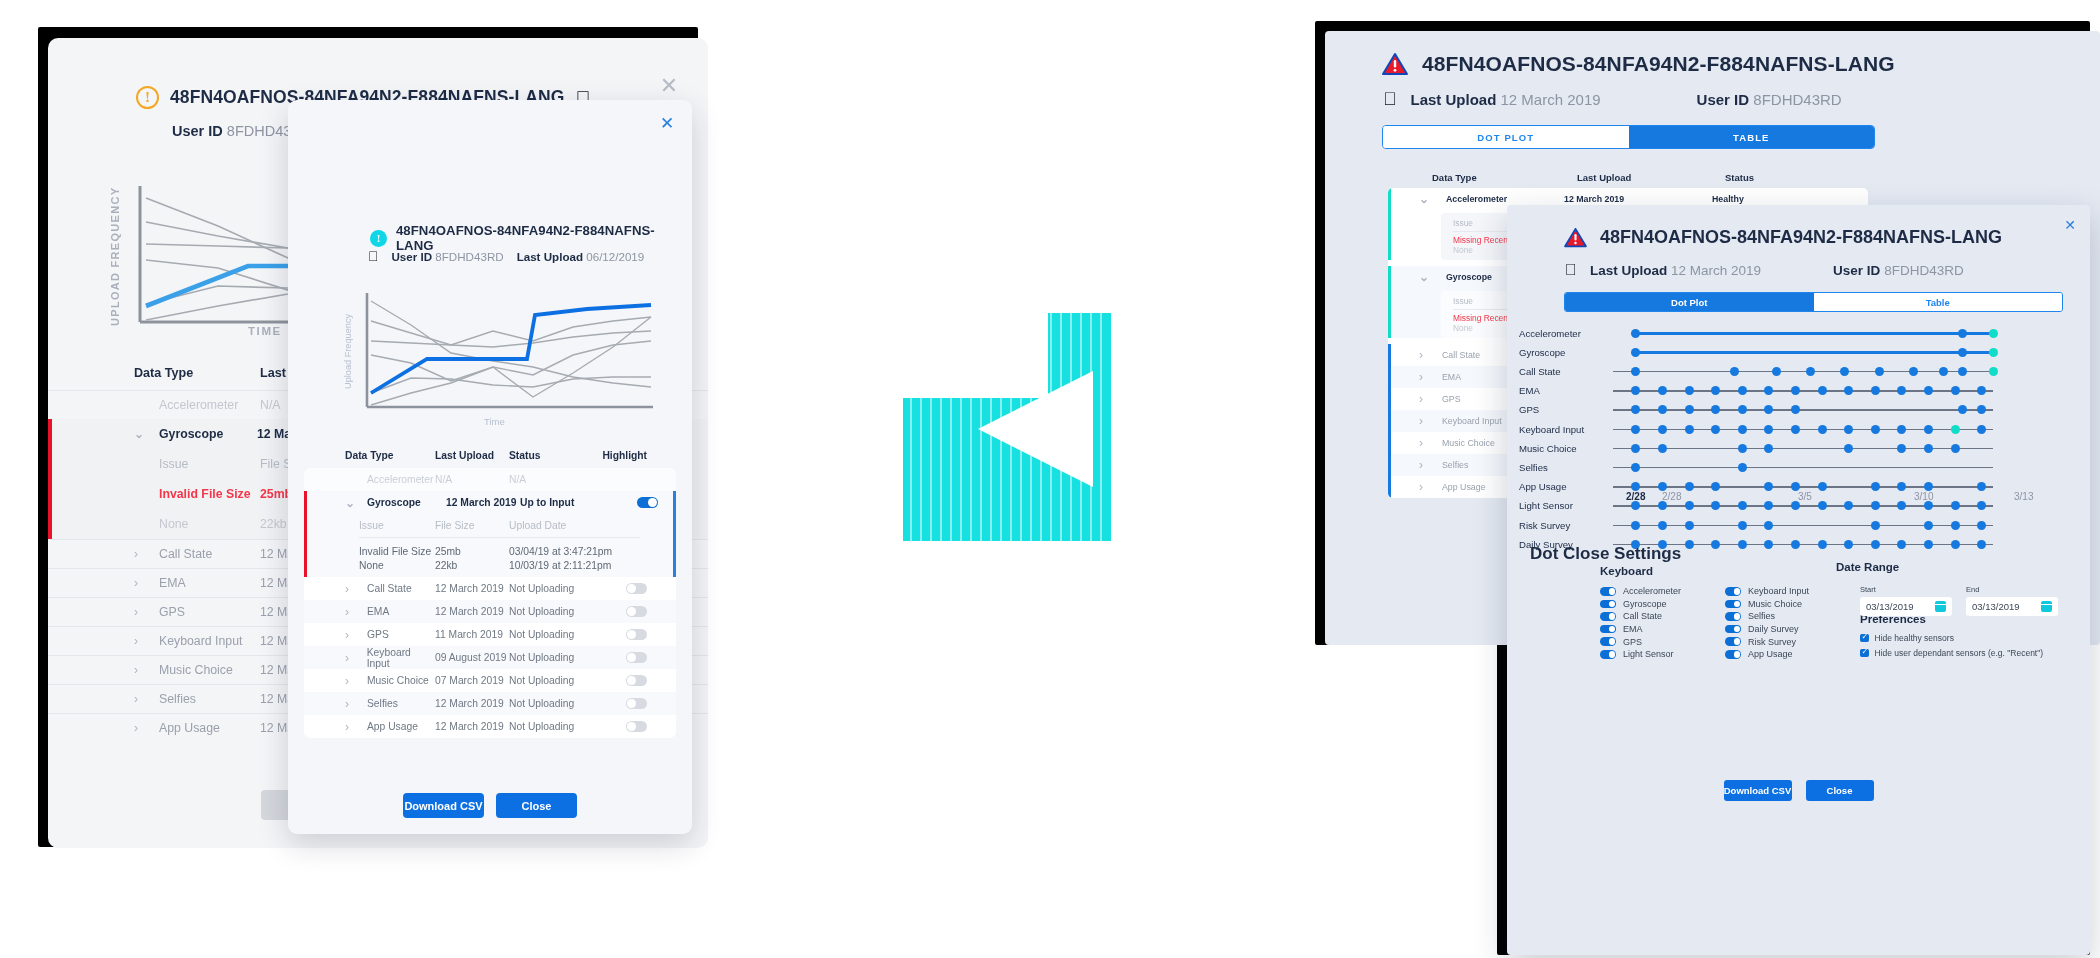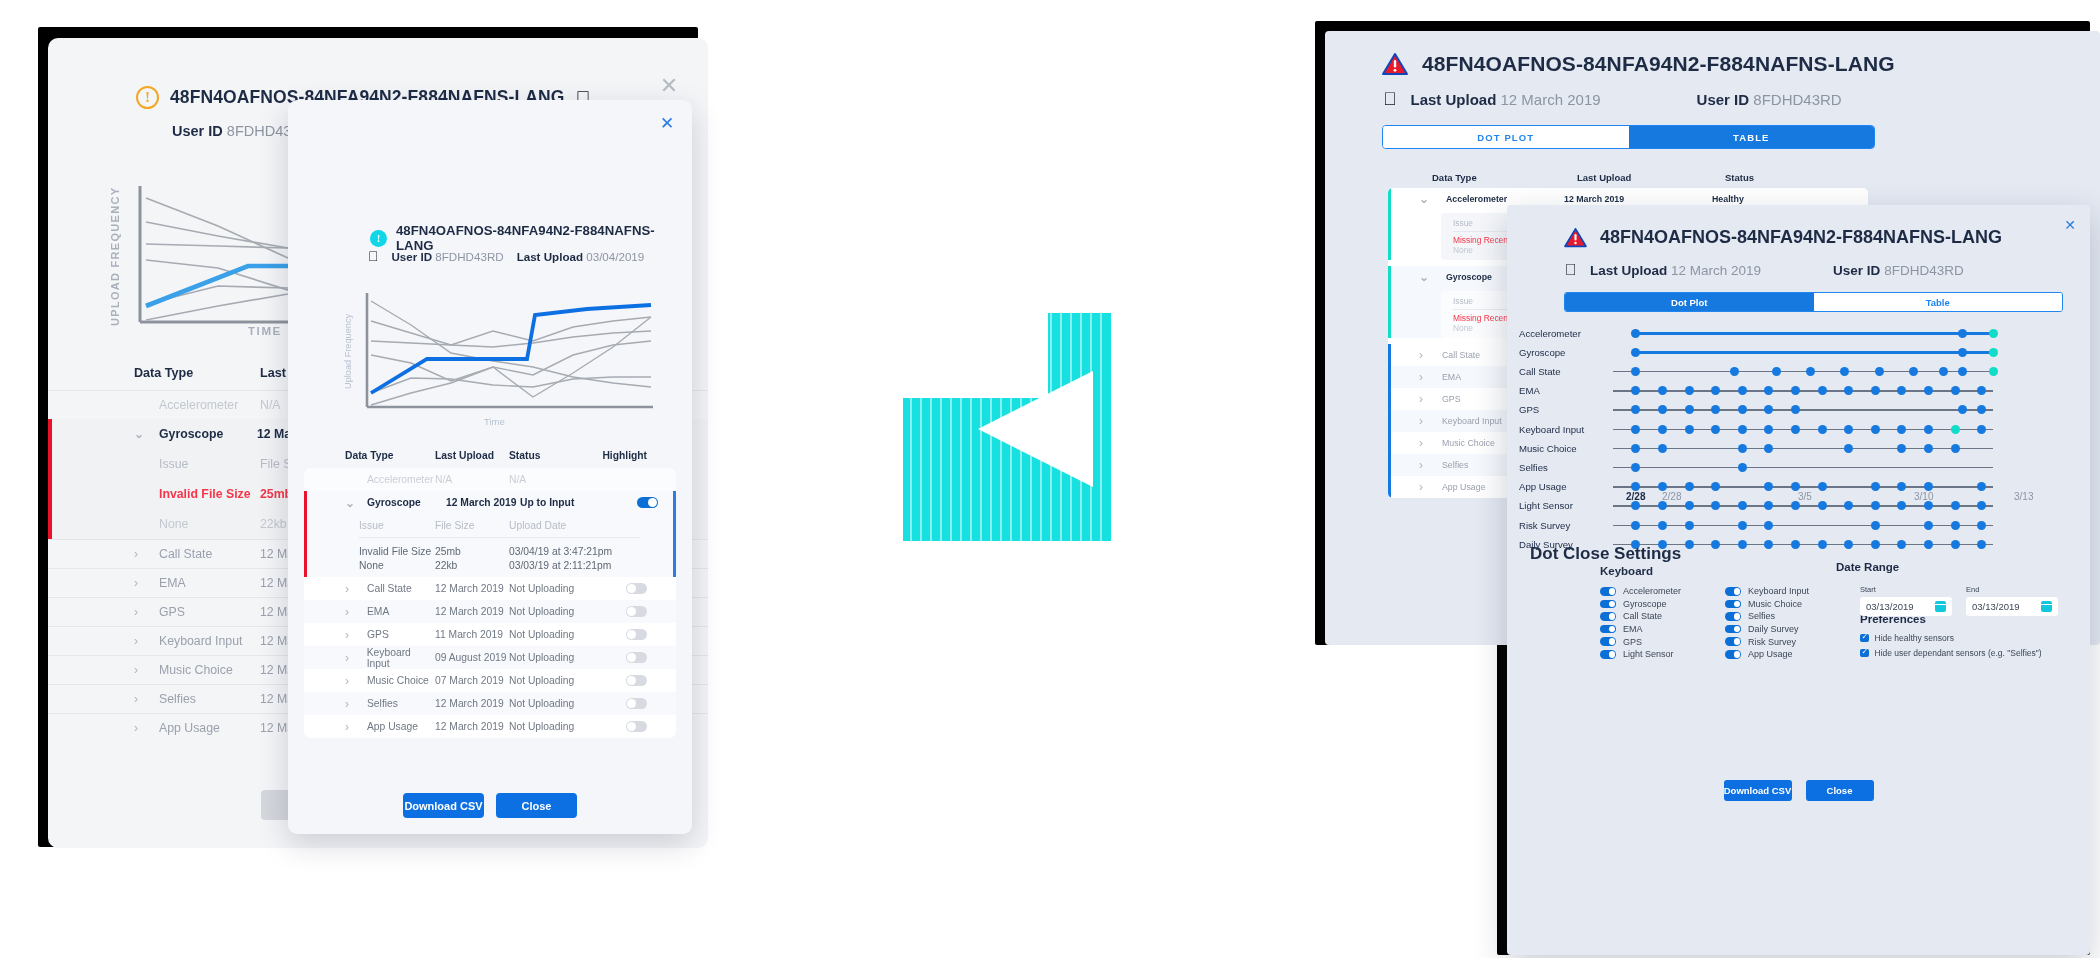--- a/index.html
+++ b/index.html
@@ -431,21 +431,21 @@
     </div>
 
     <div class="c2-sub">
       <span class="apple-glyph" style="font-size:14px"></span>
       <span>
         <b>User ID</b>
         <span>8FDHD43RD</span>
       </span>
       <span>
         <b>Last Upload</b>
-        <span>03/04/2019</span>
+        <span>06/12/2019</span>
       </span>
     </div>
 
     <div class="c2-ylab">Upload Frequency</div>
     <svg class="c2-chart" viewBox="0 0 288 117" preserveAspectRatio="none">
       <line x1="2" y1="0" x2="2" y2="114" stroke="#8d939c" stroke-width="2.6"></line>
       <line x1="2" y1="114" x2="288" y2="114" stroke="#8d939c" stroke-width="2.6"></line>
       <g fill="none" stroke="#a6abb2" stroke-width="1.4">
         <polyline points="6,28 46,40 86,52 128,38 168,48 208,34 248,28 286,24"></polyline>
         <polyline points="6,48 46,50 86,52 128,54 168,50 208,44 248,40 286,38"></polyline>
@@ -497,21 +497,21 @@
           </div>
           <div class="c2-divider"></div>
           <div class="c2-gr v" style="margin-top:5px">
             <span style="width:90px;padding-left:14px">Invalid File Size</span>
             <span style="width:74px">25mb</span>
             <span style="width:120px">03/04/19 at 3:47:21pm</span>
           </div>
           <div class="c2-gr v" style="padding-bottom:6px">
             <span style="width:90px;padding-left:14px">None</span>
             <span style="width:74px">22kb</span>
-            <span style="width:120px">03/03/19 at 2:11:21pm</span>
+            <span style="width:120px">10/03/19 at 2:11:21pm</span>
           </div>
         </div>
 
         <div class="c2-r">
           <div class="w-dt">
               <span class="chev">›</span>
               <span>Call State</span>
             </div>
           <div class="w-lu">12 March 2019</div>
           <div class="w-st">Not Uploading</div>
@@ -1033,21 +1033,21 @@
     </div>
   </div>
 
   <div class="s-prefs">
     <div class="pref">
       <span class="cb"></span>
       <span>Hide healthy sensors</span>
     </div>
     <div class="pref">
       <span class="cb"></span>
-      <span>Hide user dependant sensors (e.g. "Selfies")</span>
+      <span>Hide user dependant sensors (e.g. "Recent")</span>
     </div>
   </div>
 
   <div class="c4-btns">
     <div class="btn4" style="width:68px">Download CSV</div>
     <div class="btn4" style="width:68px">Close</div>
   </div>
 
 </div>
 

